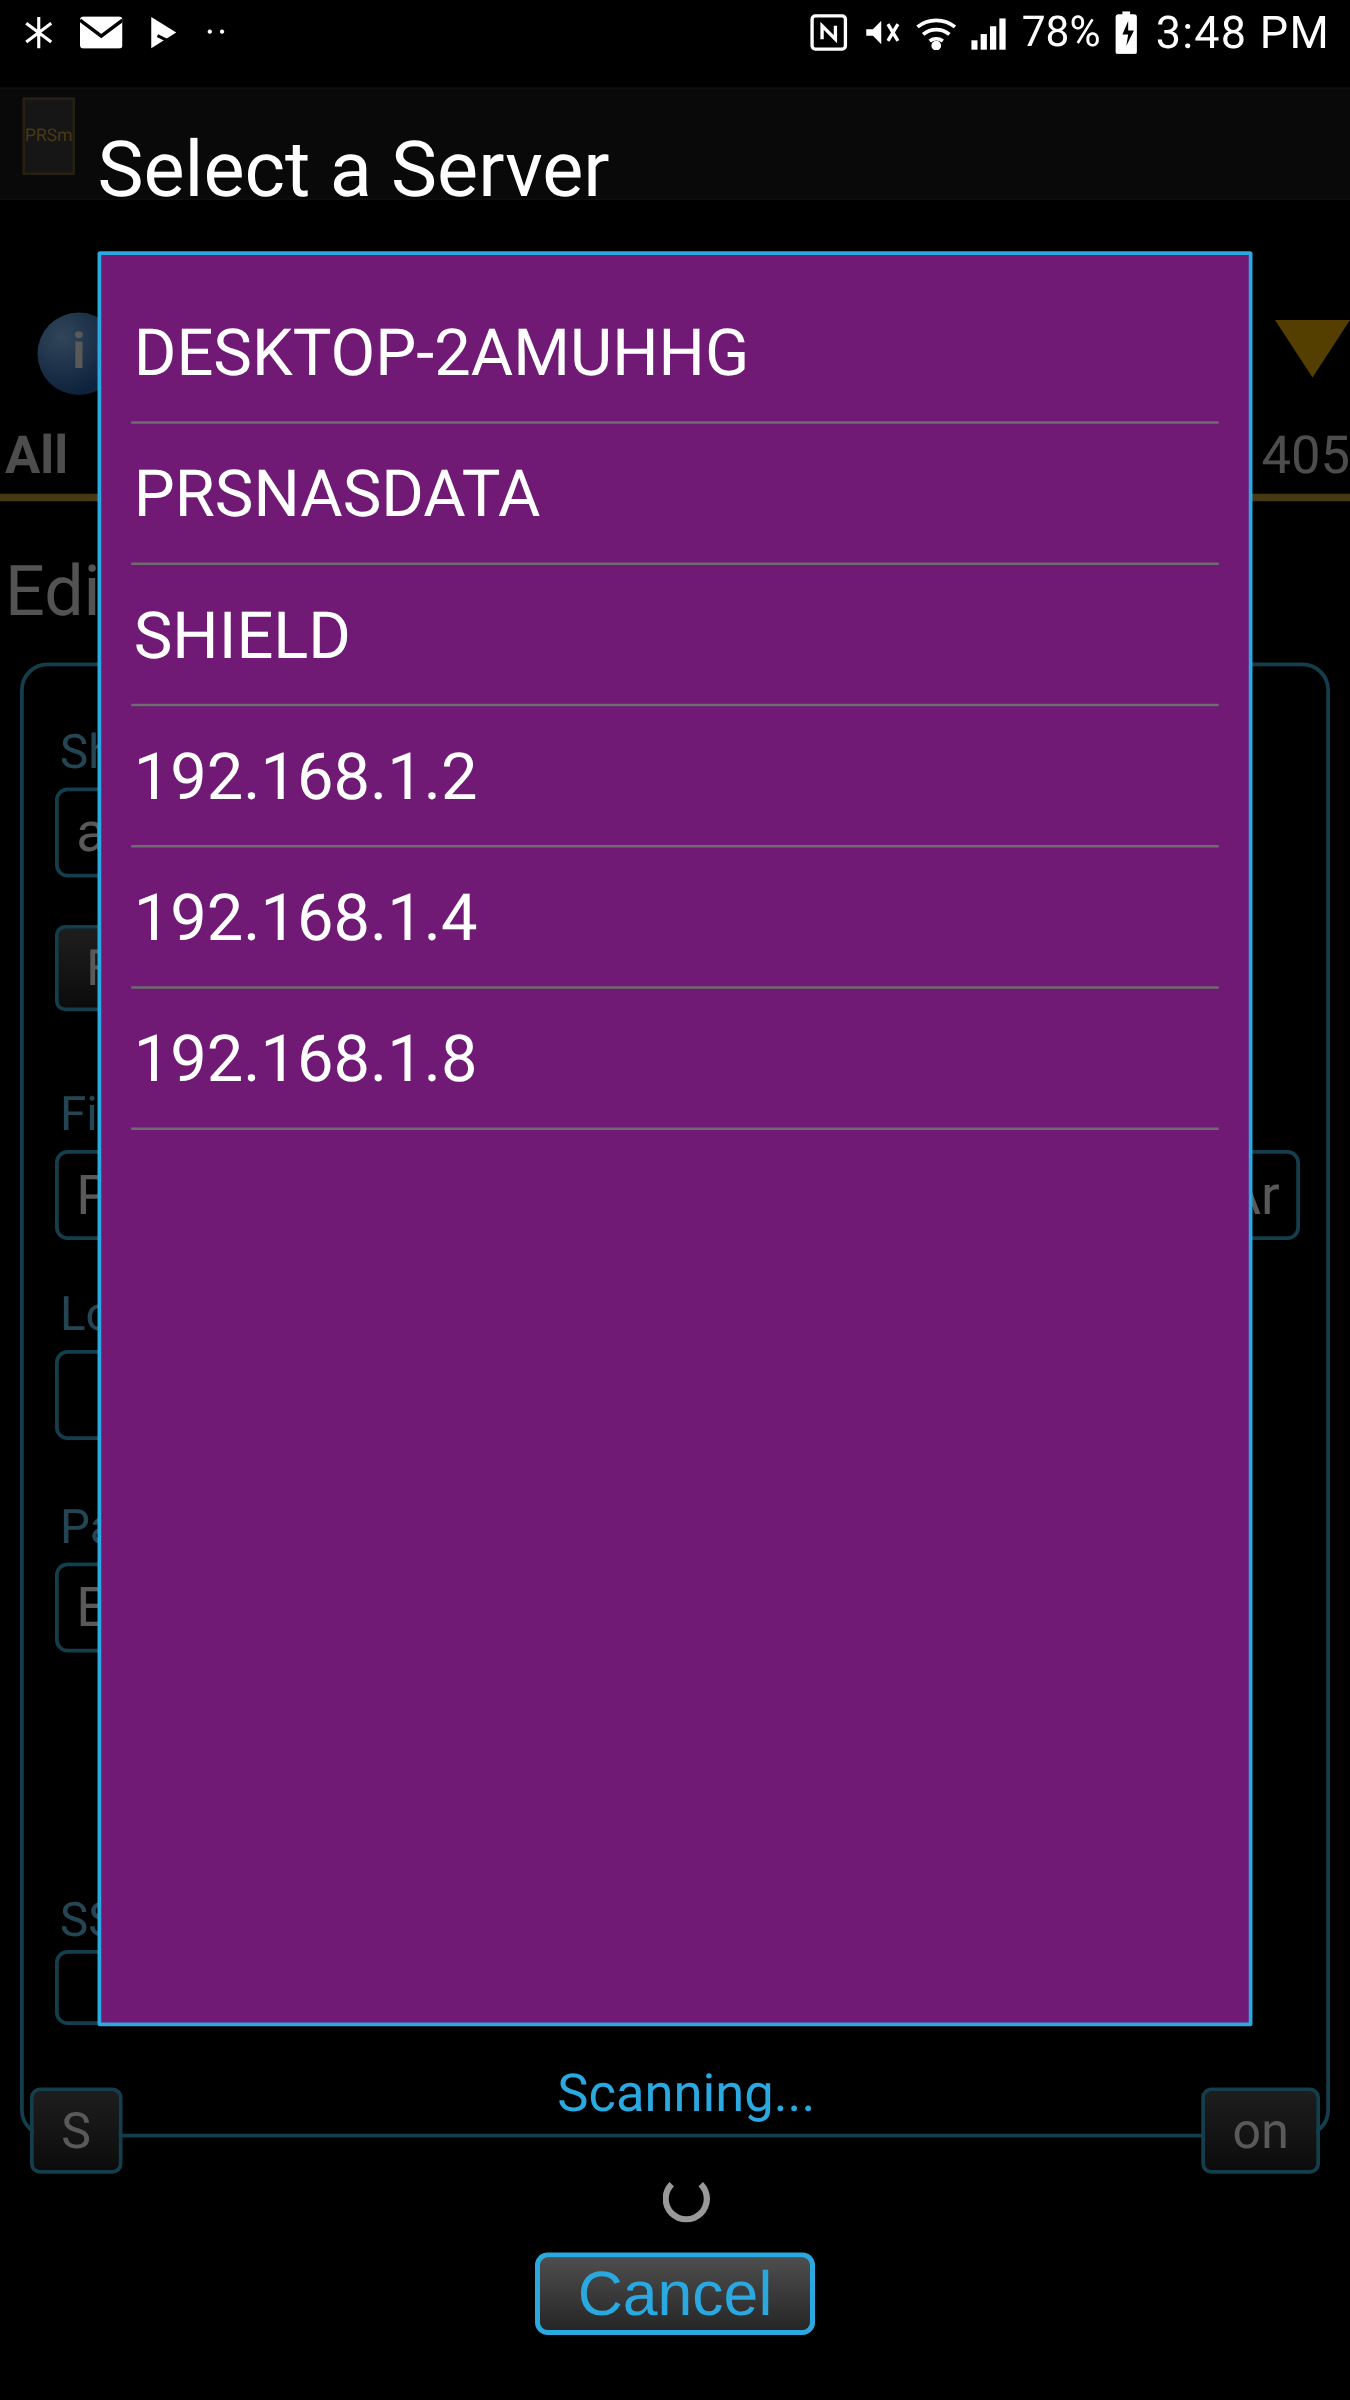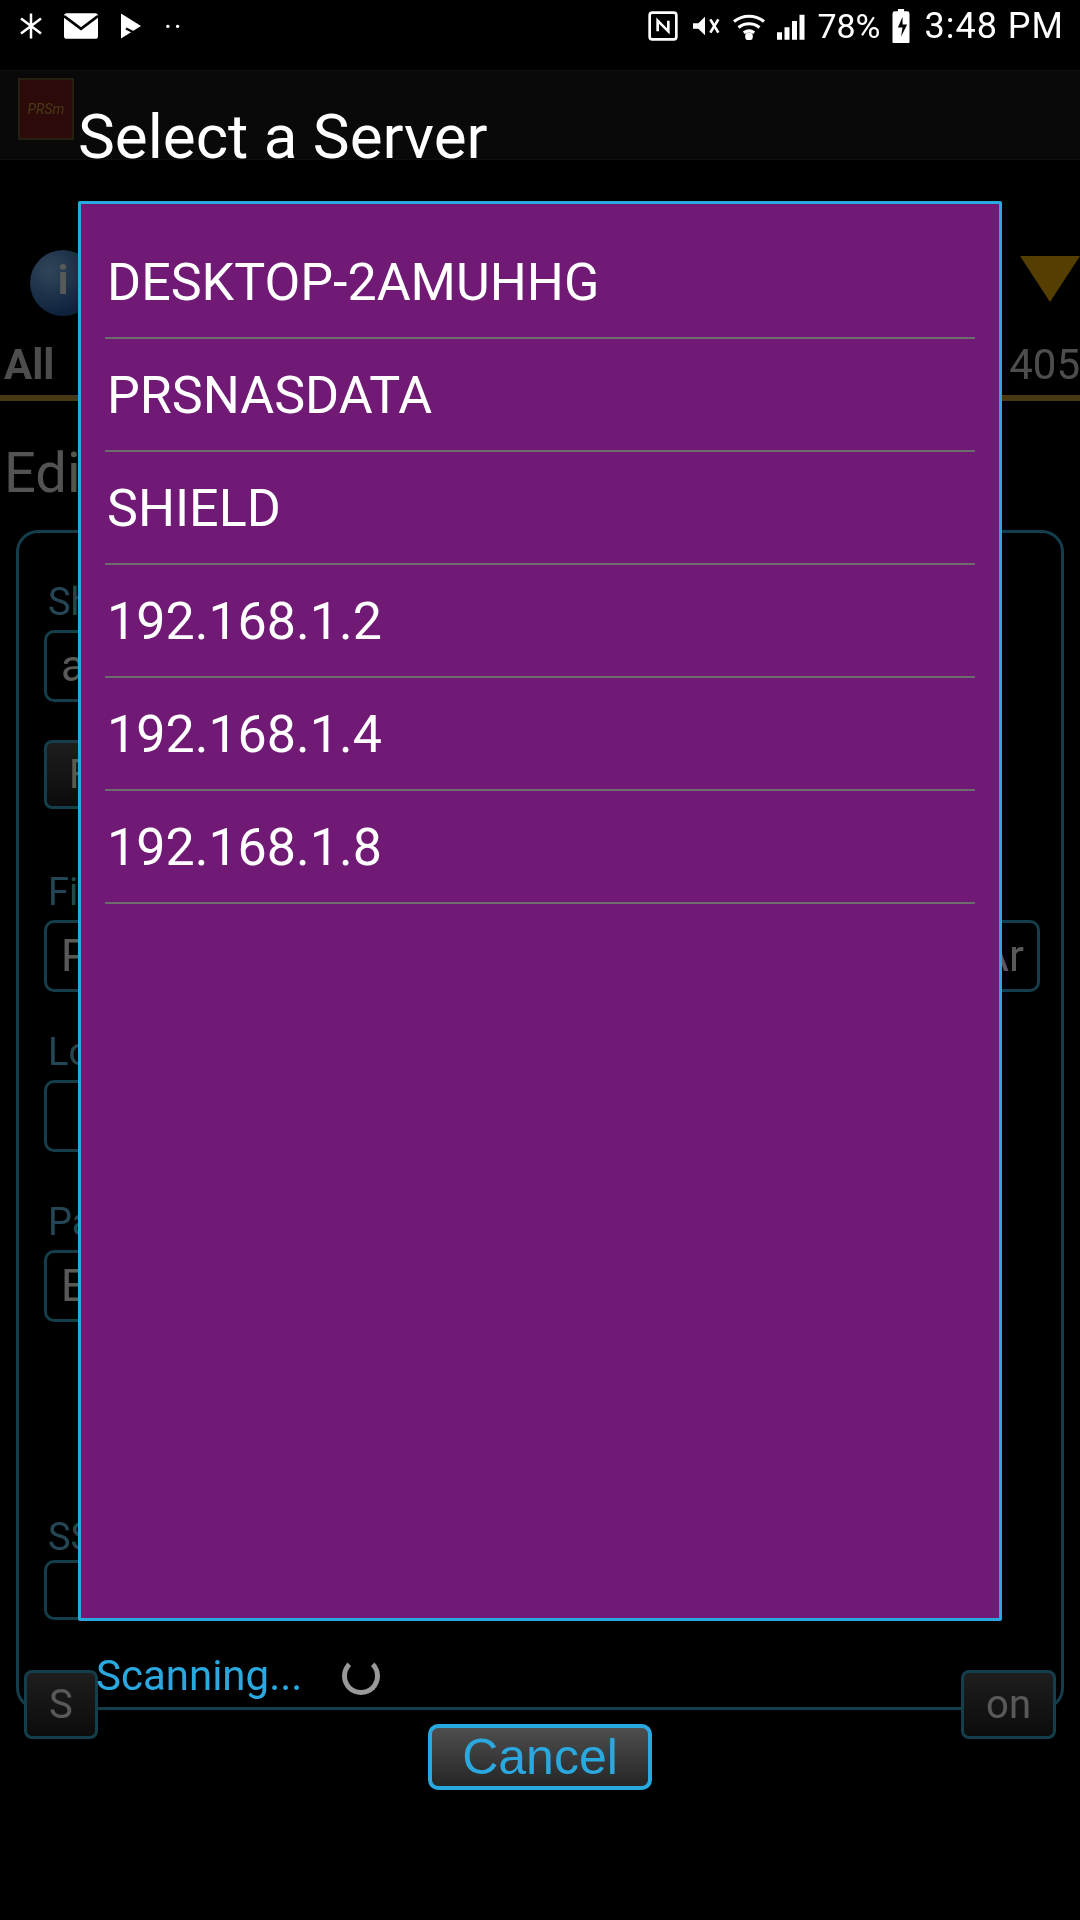--- a/index.html
+++ b/index.html
@@ -44,29 +44,28 @@
     position: absolute;
     top: 70px; left: 0; right: 0;
     height: 90px;
     background: #1a1a1a;
     border-top: 1px solid #2a2a2a;
     border-bottom: 1px solid #2a2a2a;
   }
   .bg-logo {
     position: absolute;
     top: 78px; left: 18px;
-    width: 56px; height: 62px;
+    width: 42px; height: 62px;
     border: 2px solid #6a5a2a;
-    background: #7f1d1d;
+    background: #404040;
     font-size: 14px;
     color: #c9a33a;
     display: flex;
     align-items: center;
     justify-content: center;
-    font-style: italic;
   }
   .bg-info-dot {
     position: absolute;
     top: 250px; left: 30px;
     width: 66px; height: 66px;
     border-radius: 50%;
     background: radial-gradient(circle at 30% 30%, #8cc6ff, #2962b0 70%);
     color: #fff;
     font-size: 40px;
     font-weight: bold;
@@ -166,20 +165,21 @@
     color: #fff;
     padding: 26px 2px 24px 2px;
     border-bottom: 2px solid #6d6d6d;
     cursor: pointer;
   }
   .scanning-row {
     display: flex;
     align-items: center;
     gap: 40px;
     margin: 30px 0 12px 18px;
+    flex-direction: column;
   }
   .scanning-label {
     font-size: 42px;
     color: #2aa8e0;
   }
   .spinner {
     width: 38px; height: 38px;
     border: 5px solid #999;
     border-top-color: transparent;
     border-radius: 50%;

